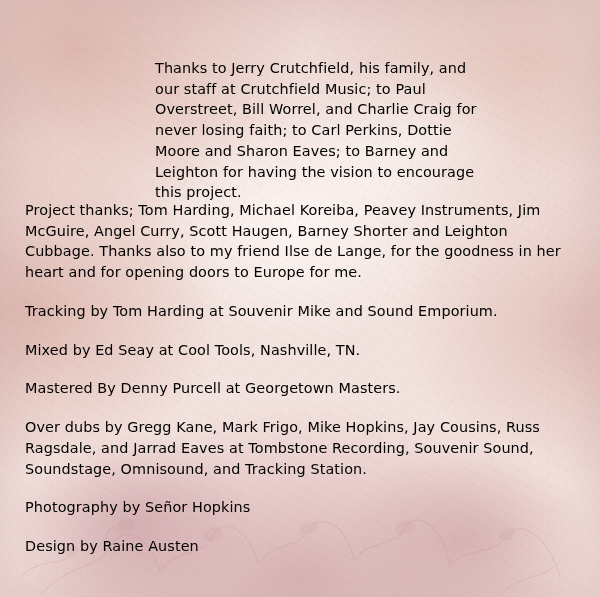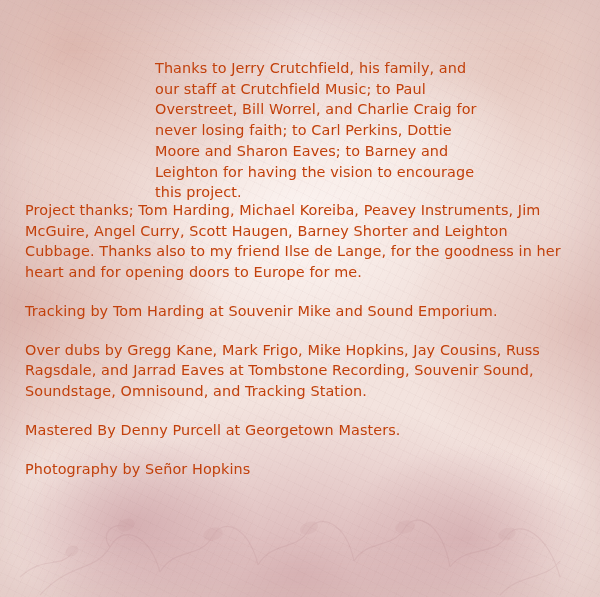--- a/index.html
+++ b/index.html
@@ -65,21 +65,21 @@
     position: absolute;
     inset: 0;
     pointer-events: none;
     box-shadow: inset 0 0 46px 10px rgba(200,160,158,0.38);
   }
 
   
   .credits {
     position: absolute;
     inset: 0;
-    color: #c2410c;
+    color: #000000;
     font-family: "DejaVu Sans", sans-serif;
     text-decoration: underline;
   }
 
   .block-top {
     position: absolute;
     left: 155px;
     top: 58px;
     width: 330px;
     font-size: 14.4px;
@@ -135,19 +135,21 @@
 
   <div class="edge-vignette"></div>
 
   <div class="credits">
 
     <div class="block-top">Thanks to Jerry Crutchfield, his family, and our staff at Crutchfield Music; to Paul Overstreet, Bill Worrel, and Charlie Craig for never losing faith; to Carl Perkins, Dottie Moore and Sharon Eaves; to Barney and Leighton for having the vision to encourage this project.</div>
 
     <div class="block-main">
       <p>Project thanks; Tom Harding, Michael Koreiba, Peavey Instruments, Jim McGuire, Angel Curry, Scott Haugen, Barney Shorter and Leighton Cubbage. Thanks also to my friend Ilse de Lange, for the goodness in her heart and for opening doors to Europe for me.</p>
       <p>Tracking by Tom Harding at Souvenir Mike and Sound Emporium.</p>
+      <p>Mixed by Ed Seay at Cool Tools, Nashville, TN.</p>
+      <p>Mastered By Denny Purcell at Georgetown Masters.</p>
       <p>Over dubs by Gregg Kane, Mark Frigo, Mike Hopkins, Jay Cousins, Russ Ragsdale, and Jarrad Eaves at Tombstone Recording, Souvenir Sound, Soundstage, Omnisound, and Tracking Station.</p>
-      <p>Mastered By Denny Purcell at Georgetown Masters.</p>
       <p>Photography by Señor Hopkins</p>
+      <p class="last">Design by Raine Austen</p>
     </div>
 
   </div>
 </div>
 
 </body></html>

